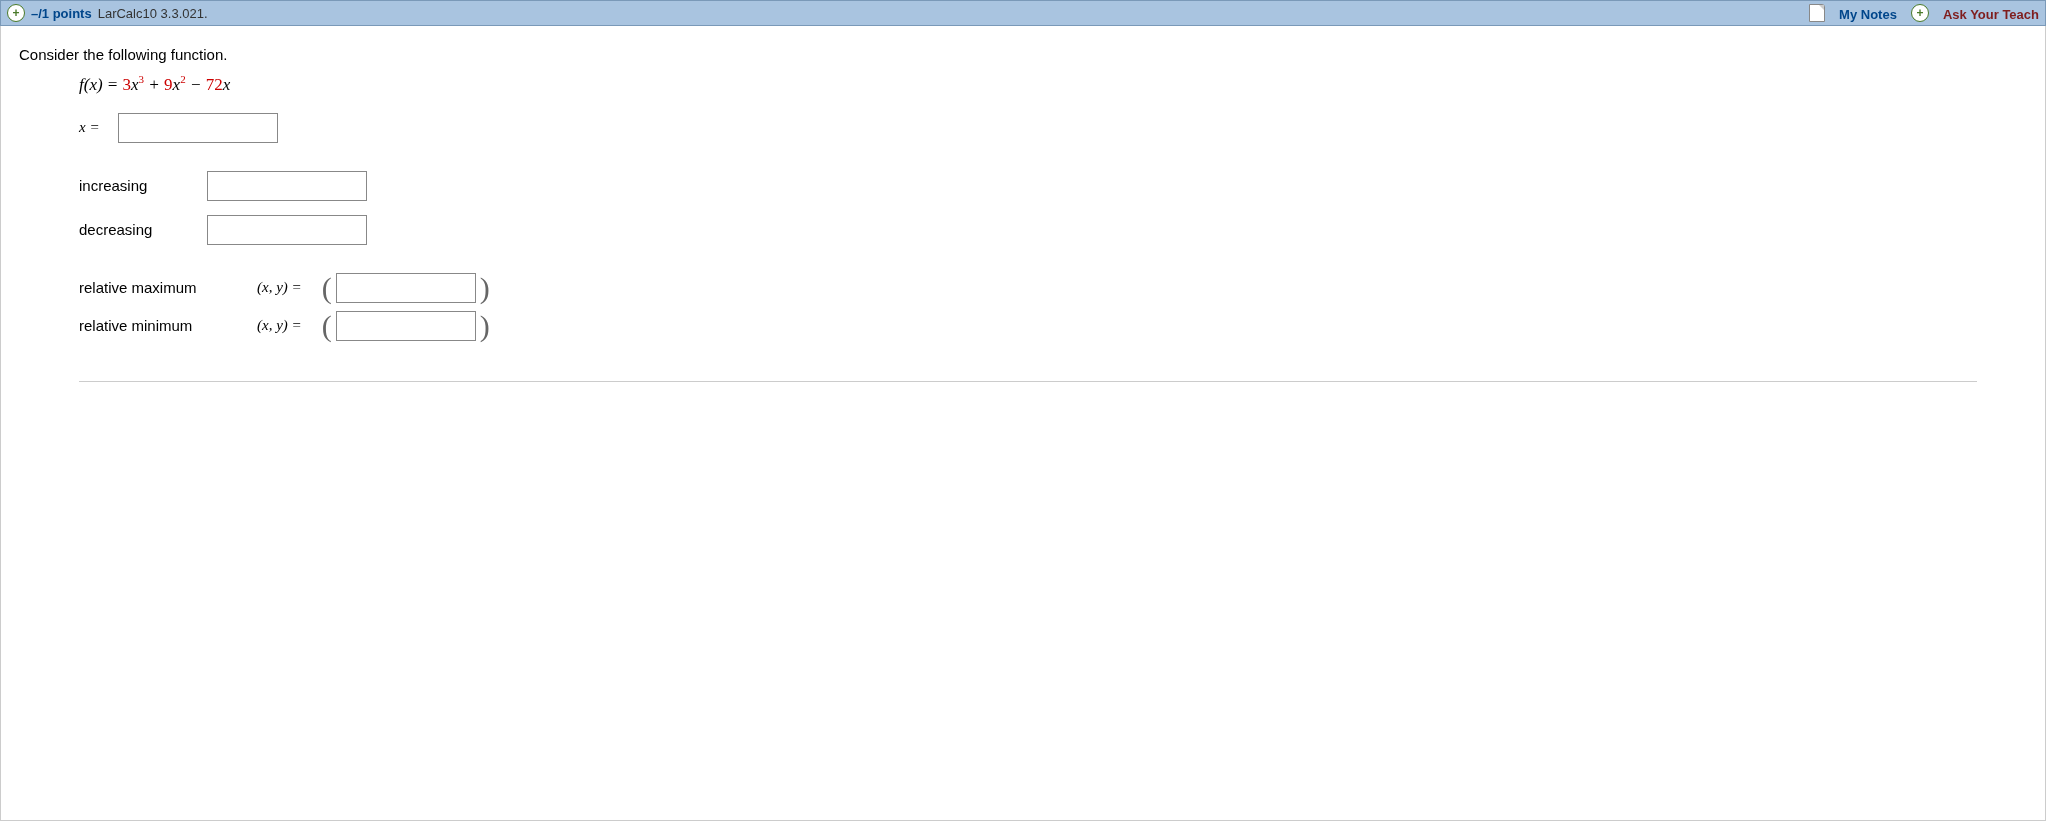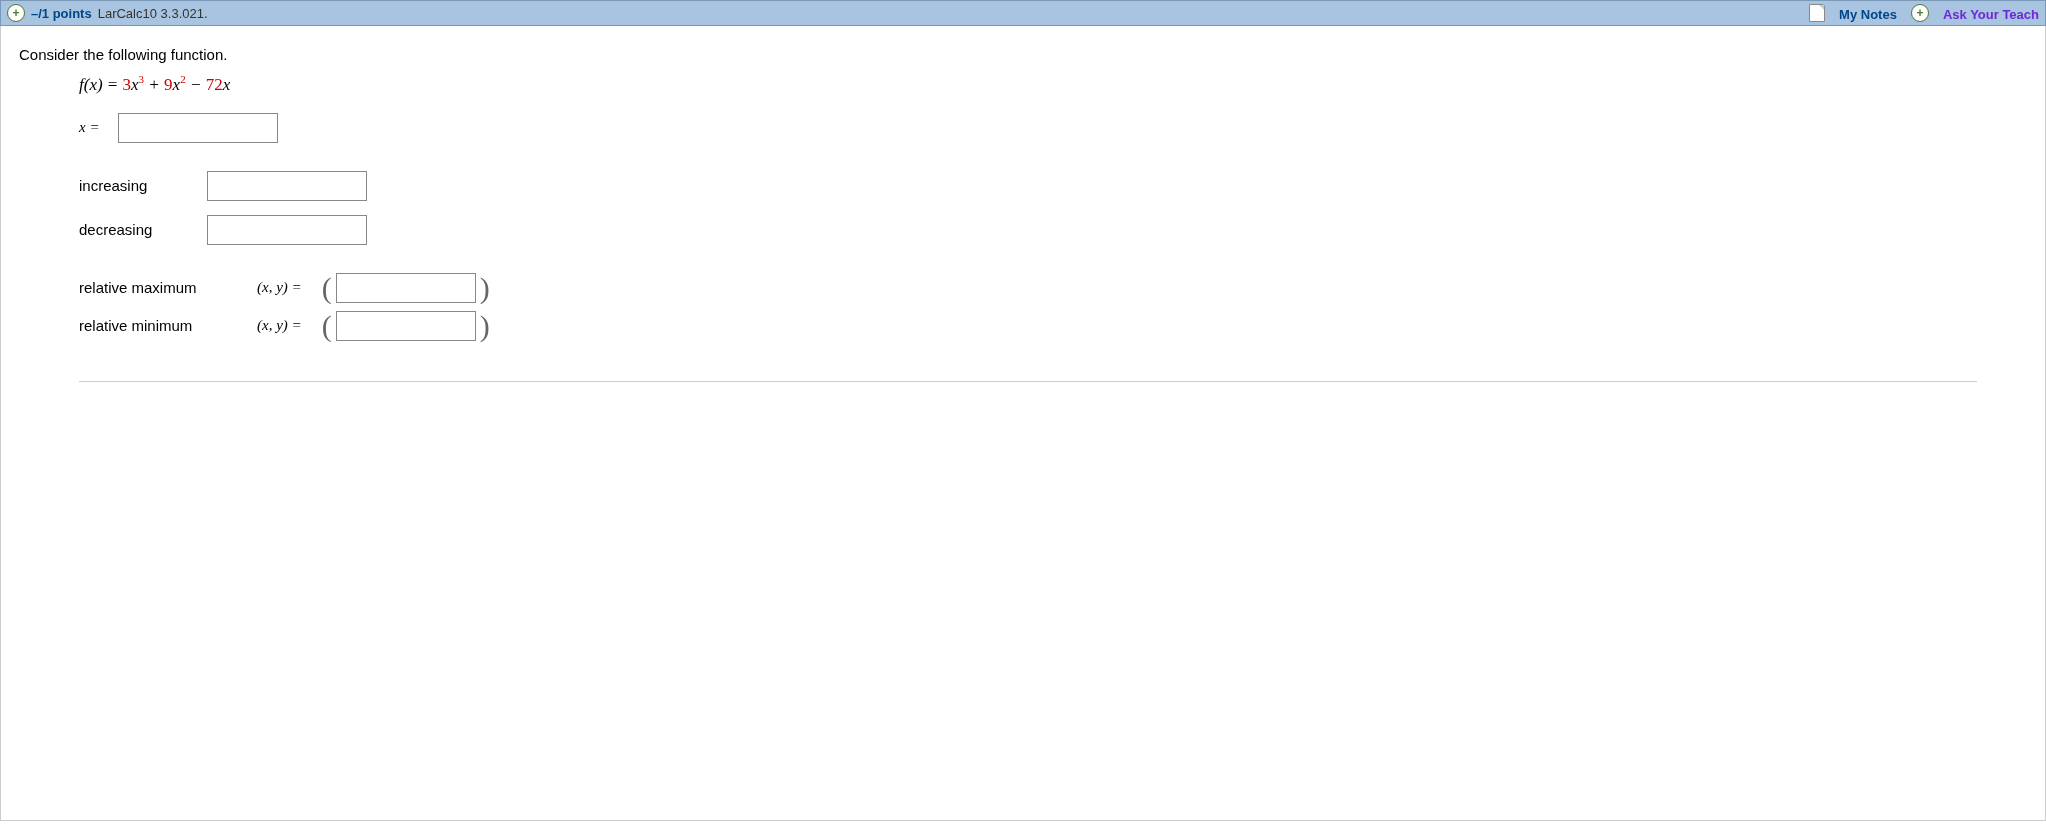--- a/index.html
+++ b/index.html
@@ -3,21 +3,21 @@
 <meta charset="utf-8">
 <style>
 html,body{margin:0;padding:0;font-family:Verdana,Geneva,sans-serif;font-size:15px;color:#000;background:#fff}
 .qbar{background:#a9c4e0;border:1px solid #7a99b8;display:flex;align-items:center;padding:3px 6px;font-size:13px;justify-content:space-between}
 .qbar-left{display:flex;align-items:center;gap:6px}
 .qbar-right{display:flex;align-items:flex-end;gap:14px}
 .plus-icon{display:inline-flex;align-items:center;justify-content:center;width:16px;height:16px;border-radius:50%;background:#fff;border:1px solid #4a7a2a;color:#4a7a2a;font-weight:bold;font-size:12px;line-height:1}
 .points{font-weight:bold;color:#00468b}
 .src{color:#333}
 .mynotes{font-weight:bold;color:#00468b;cursor:pointer}
-.ask{font-weight:bold;color:#6d28d9;cursor:pointer}
+.ask{font-weight:bold;color:#7f1d1d;cursor:pointer}
 .note-icon{display:inline-block;width:14px;height:16px;background:#fff;border:1px solid #888;border-radius:0 3px 0 0;position:relative}
 .note-icon::before{content:"";position:absolute;top:0;right:0;width:0;height:0;border-left:5px solid transparent;border-top:5px solid #ccc}
 .body{padding:14px 8px 20px 18px;border:1px solid #ccc;border-top:none;min-height:760px}
 .intro{margin:6px 0 10px 0}
 .fn{margin:0 0 18px 60px;font-style:italic;font-family:Liberation Serif, serif;font-size:17px}
 .fn .num{font-style:normal;color:#c00}
 .fn sup{font-size:11px}
 .part{margin:0 0 0 60px}
 .ptxt{margin:10px 0 14px 0}
 .row{display:flex;align-items:center;margin:8px 0 28px 0;gap:18px}

